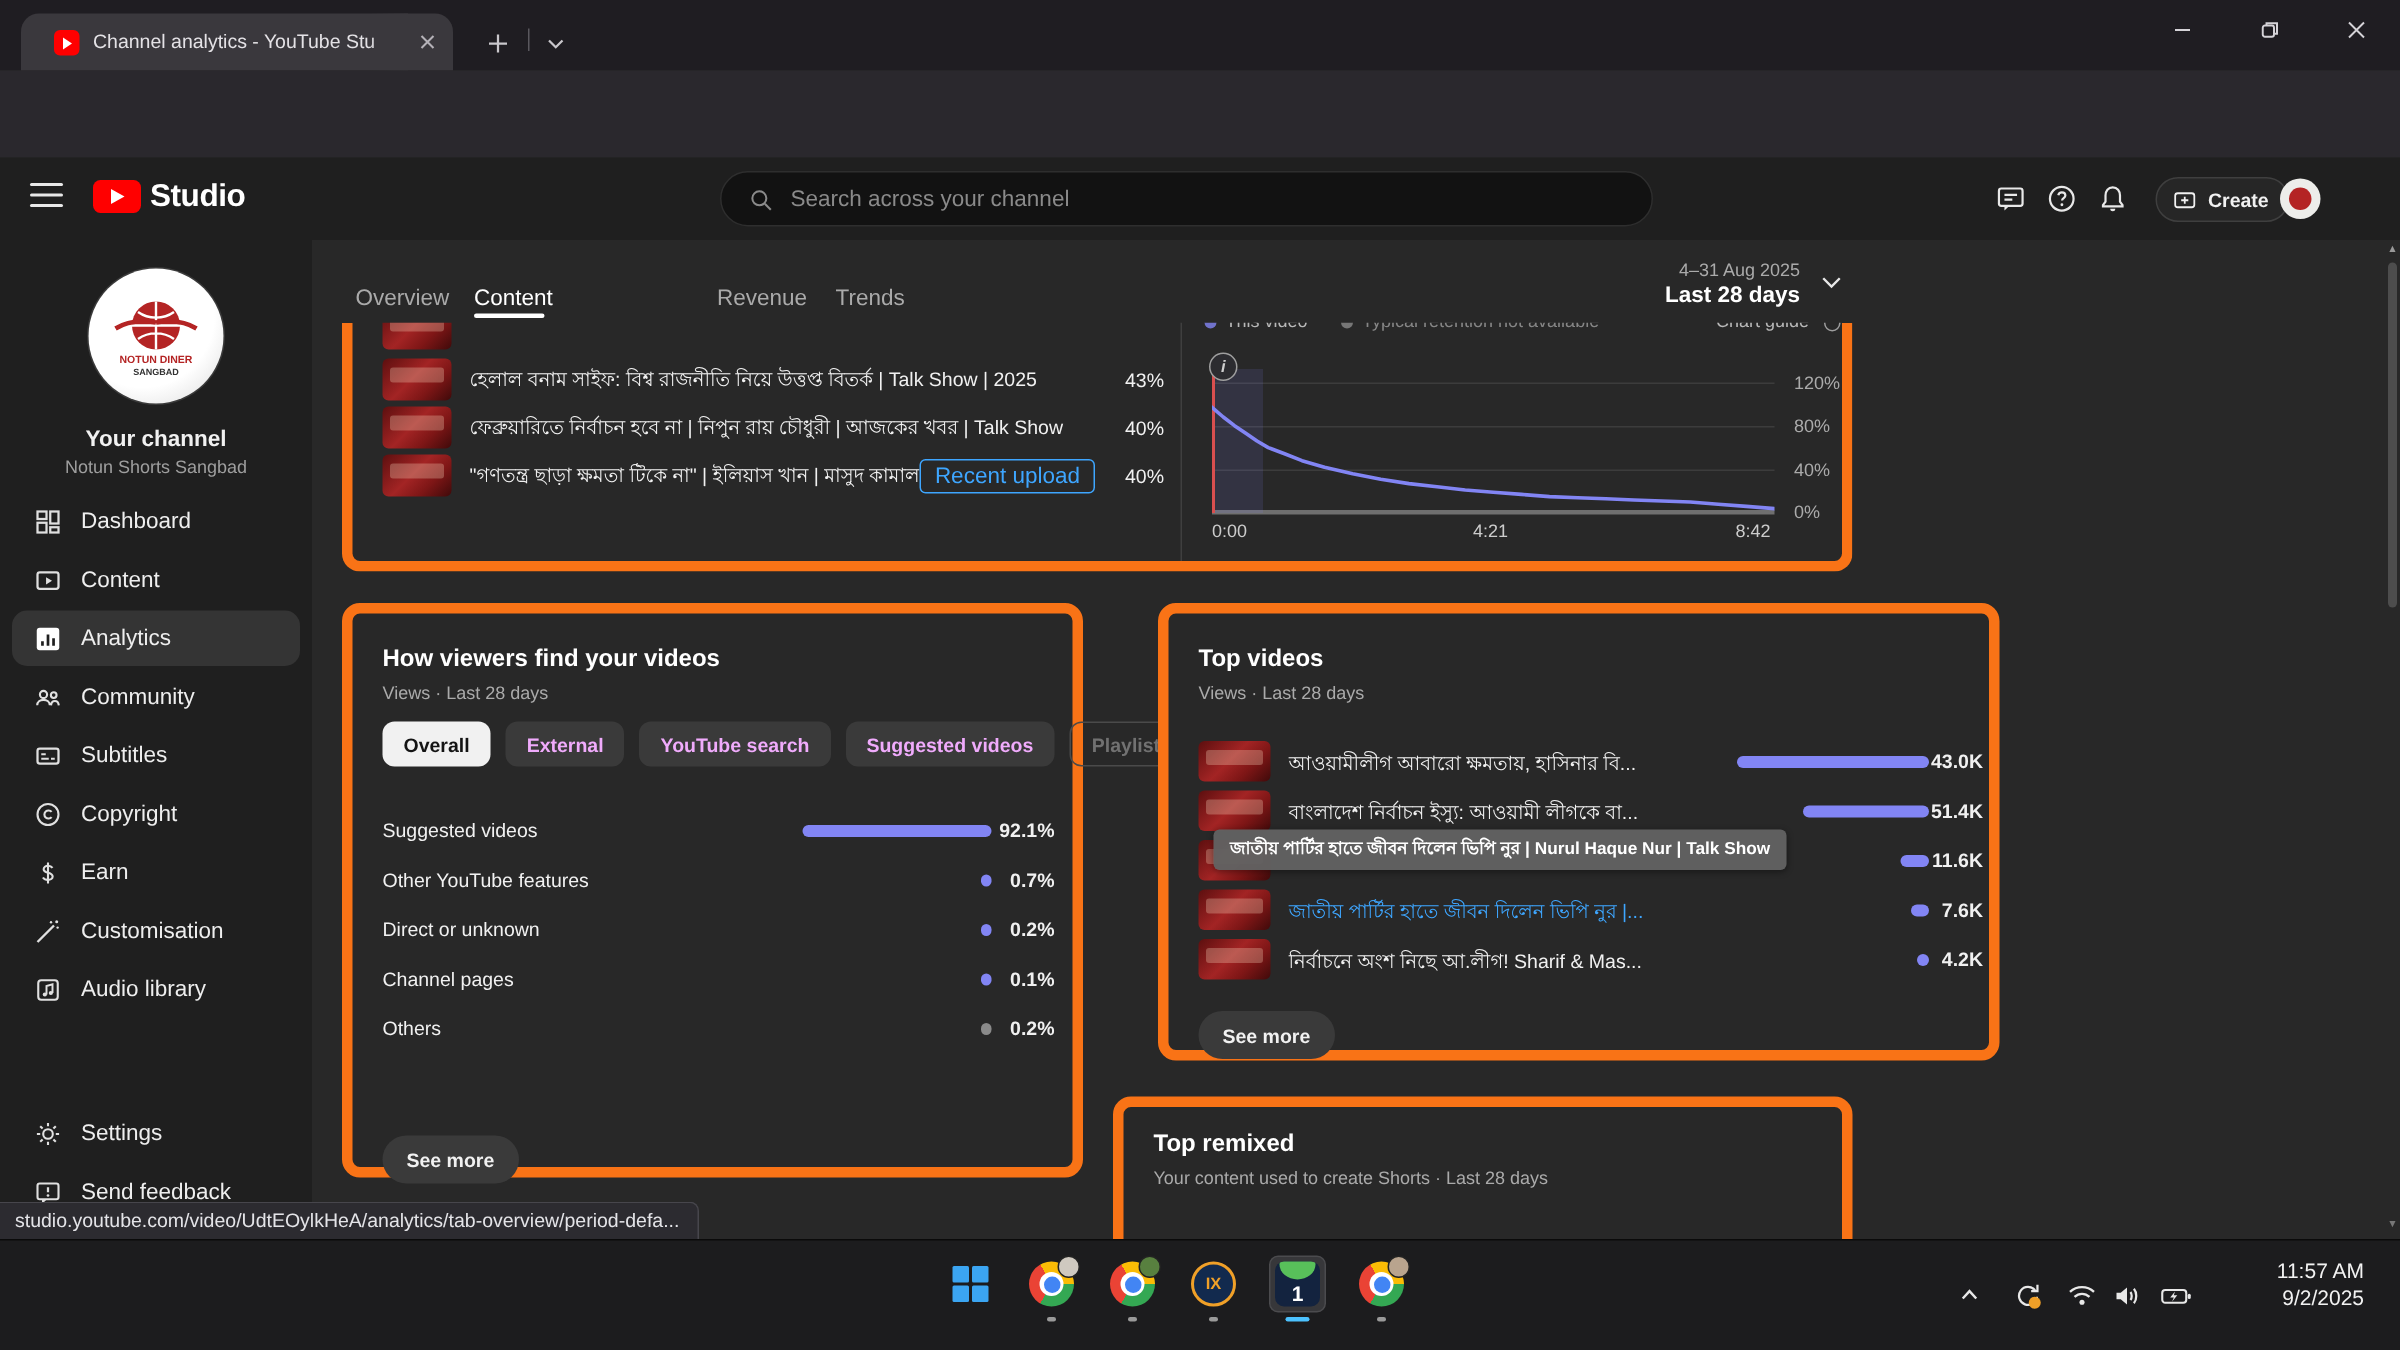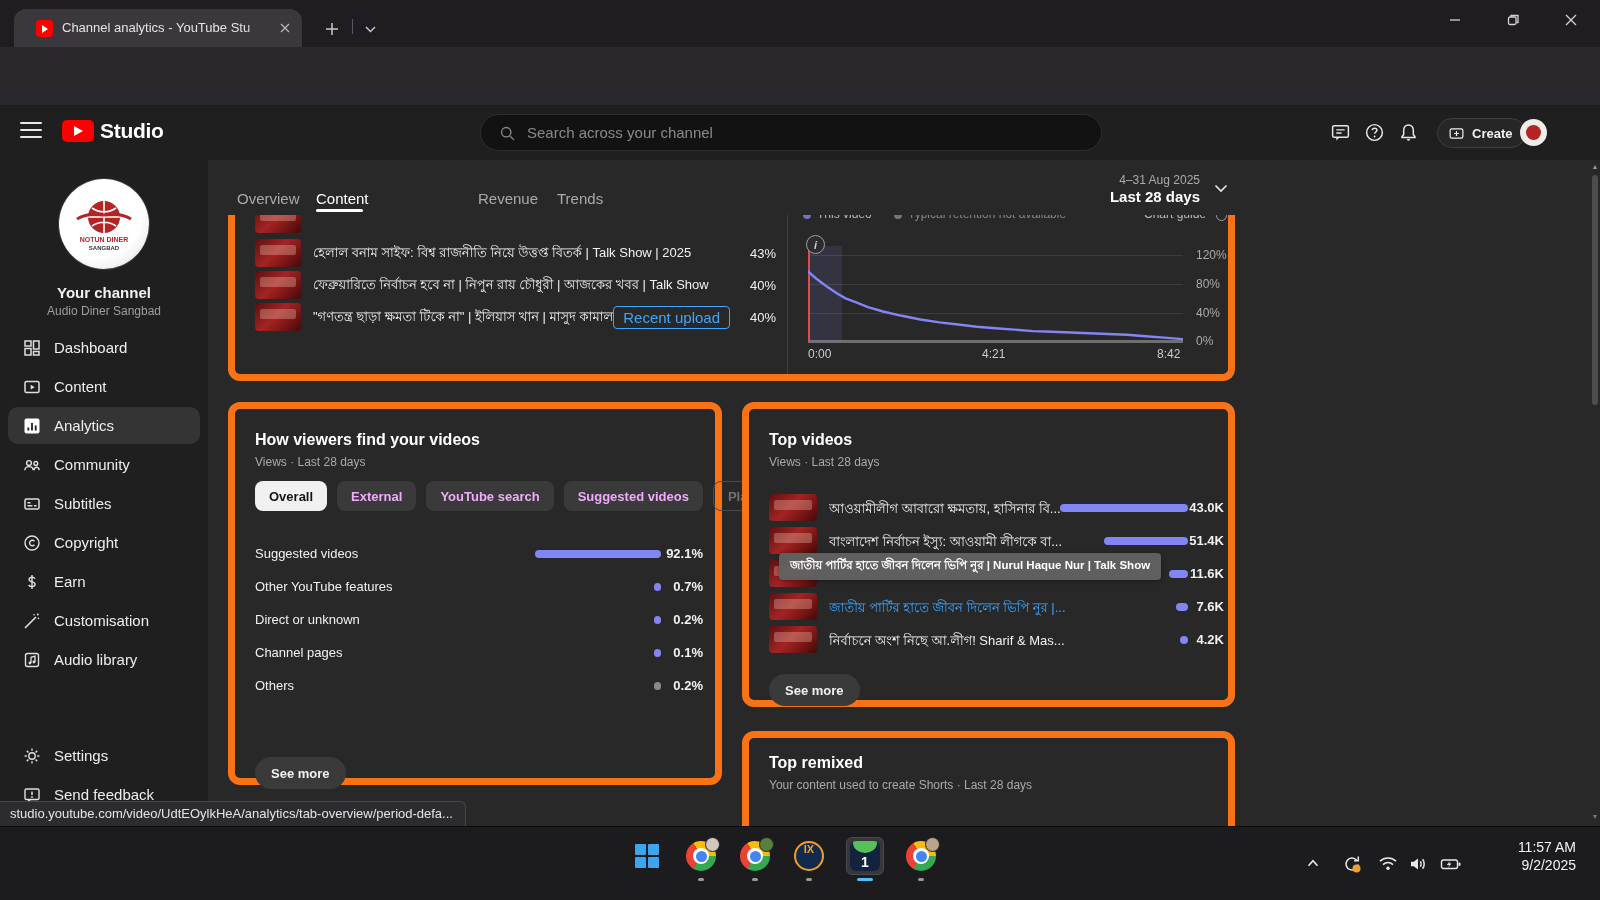--- a/index.html
+++ b/index.html
@@ -113,21 +113,21 @@
   .tr-rows{position:absolute;left:0;top:128px;width:100%}
   .tr-row{position:relative;height:33px}
   .tr-label{position:absolute;left:20px;top:9px;font-size:13px;color:#f1f1f1}
   .bar-slot{position:absolute;right:54px;top:0;width:130px;height:100%}
   .bar{position:absolute;right:0;top:50%;transform:translateY(-50%);height:8px;border-radius:4px;background:#8285f4}
   .bar.gray{background:#8a8a8a}
   .tr-val{position:absolute;right:12px;top:9px;width:50px;text-align:right;font-size:13px;font-weight:600}
   .see-more{position:absolute;height:32px;padding:0 16px;border-radius:16px;background:#3a3a3a;color:#f1f1f1;font-size:13px;font-weight:600;display:flex;align-items:center}
 
   
-  .tv-card{left:534px;top:242px;width:493px;height:305px}
+  .tv-card{left:564px;top:242px;width:561px;height:305px}
   .tv-rows{position:absolute;left:0;top:82px;width:100%}
   .tv-row{position:relative;height:33px}
   .tv-thumb{position:absolute;left:20px;top:3px;width:48px;height:27px}
   .tv-title{position:absolute;left:80px;top:8px;width:240px;font-size:13px;color:#f1f1f1;white-space:nowrap;overflow:hidden}
   .tv-title.blue{color:#3ea6ff}
   .tv-row .bar-slot{right:40px}
   .tv-val{position:absolute;right:4px;top:9px;width:56px;text-align:right;font-size:13px;font-weight:600}
   .tooltip{position:absolute;left:30px;top:144px;padding:4px 11px;background:rgba(97,97,97,.97);border-radius:4px;font-size:11.5px;font-weight:600;color:#fff;white-space:nowrap;z-index:5;box-shadow:0 1px 4px rgba(0,0,0,.4)}
 
   
@@ -148,21 +148,21 @@
   .tile{position:absolute;top:10px;width:38px;height:38px;border-radius:6px;display:flex;align-items:center;justify-content:center}
   .tile.active-tile{background:#37373a;border:1px solid #4b4b4e}
   .runbar{position:absolute;top:51px;width:6px;height:3px;border-radius:2px;background:#9a9a9a}
   .runbar.active{width:16px;background:#4cc2ff}
   .winlogo{width:24px;height:24px;display:grid;grid-template-columns:11px 11px;grid-template-rows:11px 11px;gap:2px}
   .winlogo i{background:#3ba5f2;border-radius:1px}
   .chrome{position:relative;width:30px;height:30px;border-radius:50%;background:conic-gradient(from 210deg,#ea4335 0 120deg,#fbbc05 120deg 240deg,#34a853 240deg 360deg)}
   .chrome::before{content:"";position:absolute;left:7px;top:7px;width:16px;height:16px;border-radius:50%;background:#fff}
   .chrome::after{content:"";position:absolute;left:9.5px;top:9.5px;width:11px;height:11px;border-radius:50%;background:#4285f4}
   .mini-av{position:absolute;right:-4px;top:-4px;width:15px;height:15px;border-radius:50%;border:1px solid #222;z-index:2}
-  .ix-icon{width:30px;height:30px;border-radius:50%;background:#122a4e;border:2px solid #f0a028;color:#f0a028;font-size:11px;font-weight:700;display:flex;justify-content:center}
+  .ix-icon{width:30px;height:30px;border-radius:50%;background:#122a4e;border:2px solid #f0a028;color:#f0a028;font-size:11px;font-weight:700;display:flex;align-items:center;justify-content:center}
   .ytapp{position:relative;width:30px;height:30px;border-radius:6px;background:#13233f;overflow:hidden;display:flex;align-items:flex-end;justify-content:center}
   .ytapp::before{content:"";position:absolute;left:3px;top:-8px;width:24px;height:20px;border-radius:50%;background:#58c05a}
   .ytapp b{position:relative;color:#fff;font-size:14px;line-height:17px}
   .tray-icon{position:absolute;top:27px;width:20px;height:20px}
   .clock{position:absolute;right:24px;top:11px;width:110px;text-align:right;font-size:14px;color:#f2f2f2;line-height:18px}
 </style>
 </head>
 <body>
 
 <div class="screen">
@@ -305,21 +305,21 @@
       <div class="big-avatar">
         <svg width="90" height="90" viewBox="0 0 90 90">
           <circle cx="45" cy="38" r="16" fill="#b42424"></circle>
           <path d="M29 38h32M45 22v32M33 29c7 5 17 5 24 0M33 47c7-5 17-5 24 0" stroke="#fff" stroke-width="1.6" fill="none"></path>
           <path d="M18 40c8-5 16-6 27-4M72 40c-8-5-16-6-27-4" stroke="#b42424" stroke-width="3" fill="none"></path>
           <text x="45" y="63" text-anchor="middle" font-size="7" font-weight="bold" fill="#b42424">NOTUN DINER</text>
           <text x="45" y="71" text-anchor="middle" font-size="6" font-weight="bold" fill="#333">SANGBAD</text>
         </svg>
       </div>
       <div class="channel-title">Your channel</div>
-      <div class="channel-name">Audio Diner Sangbad</div>
+      <div class="channel-name">Notun Shorts Sangbad</div>
       <nav class="nav">
 
           <div class="nav-item">
             <span class="nav-icon">
               <svg width="20" height="20" viewBox="0 0 20 20" fill="none">
                 <rect x="3" y="3" width="6" height="5" stroke="#e0e0e0" stroke-width="1.5"></rect>
                 <rect x="11.5" y="3" width="5.5" height="8" stroke="#e0e0e0" stroke-width="1.5"></rect>
                 <rect x="3" y="10.5" width="6" height="6.5" stroke="#e0e0e0" stroke-width="1.5"></rect>
                 <rect x="11.5" y="13.5" width="5.5" height="3.5" stroke="#e0e0e0" stroke-width="1.5"></rect>
               </svg>

